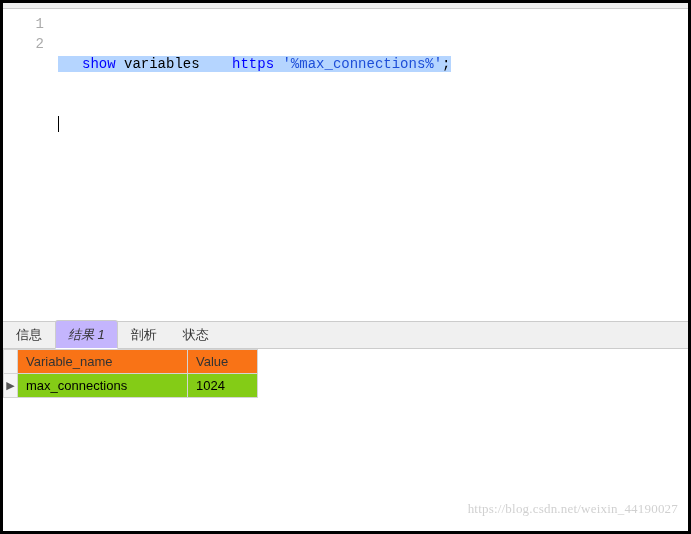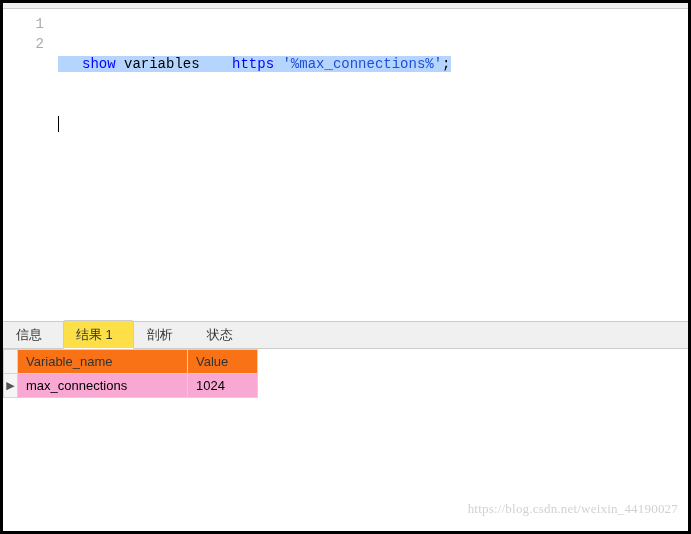--- a/index.html
+++ b/index.html
@@ -72,52 +72,53 @@
     }
     .tab-strip {
       background: #f0f0f0;
       border-top: 1px solid #ccc;
       border-bottom: 1px solid #ccc;
       height: 28px;
       display: flex;
       align-items: flex-end;
     }
     .tab {
-      padding: 5px 20px 4px 12px;
+      padding: 5px 12px 4px 12px;
       font-size: 13px;
       color: #333;
       cursor: pointer;
       border: 1px solid transparent;
       border-bottom: none;
       position: relative;
       text-align: center;
     }
     .tab.active {
-      background: #fde047;
+      background: #c4b5fd;
       border: 1px solid #ccc;
       border-bottom: 1px solid #fff;
       margin-bottom: -1px;
       border-top-left-radius: 3px;
       border-top-right-radius: 3px;
+      font-style: italic;
     }
     .grid-pane {
       background: #fff;
       height: 155px;
       overflow: hidden;
     }
     .grid {
       border-collapse: collapse;
       font-size: 13px;
     }
     .grid th, .grid td {
       border: 1px solid #d4d4d4;
       padding: 3px 8px;
       text-align: left;
       font-weight: normal;
-      background: #f9a8d4;
+      background: #84cc16;
       height: 24px;
     }
     .grid th {
       background: #f97316;
       color: #333;
     }
     .grid .row-indicator {
       width: 14px;
       background: #f5f5f5;
       text-align: center;

